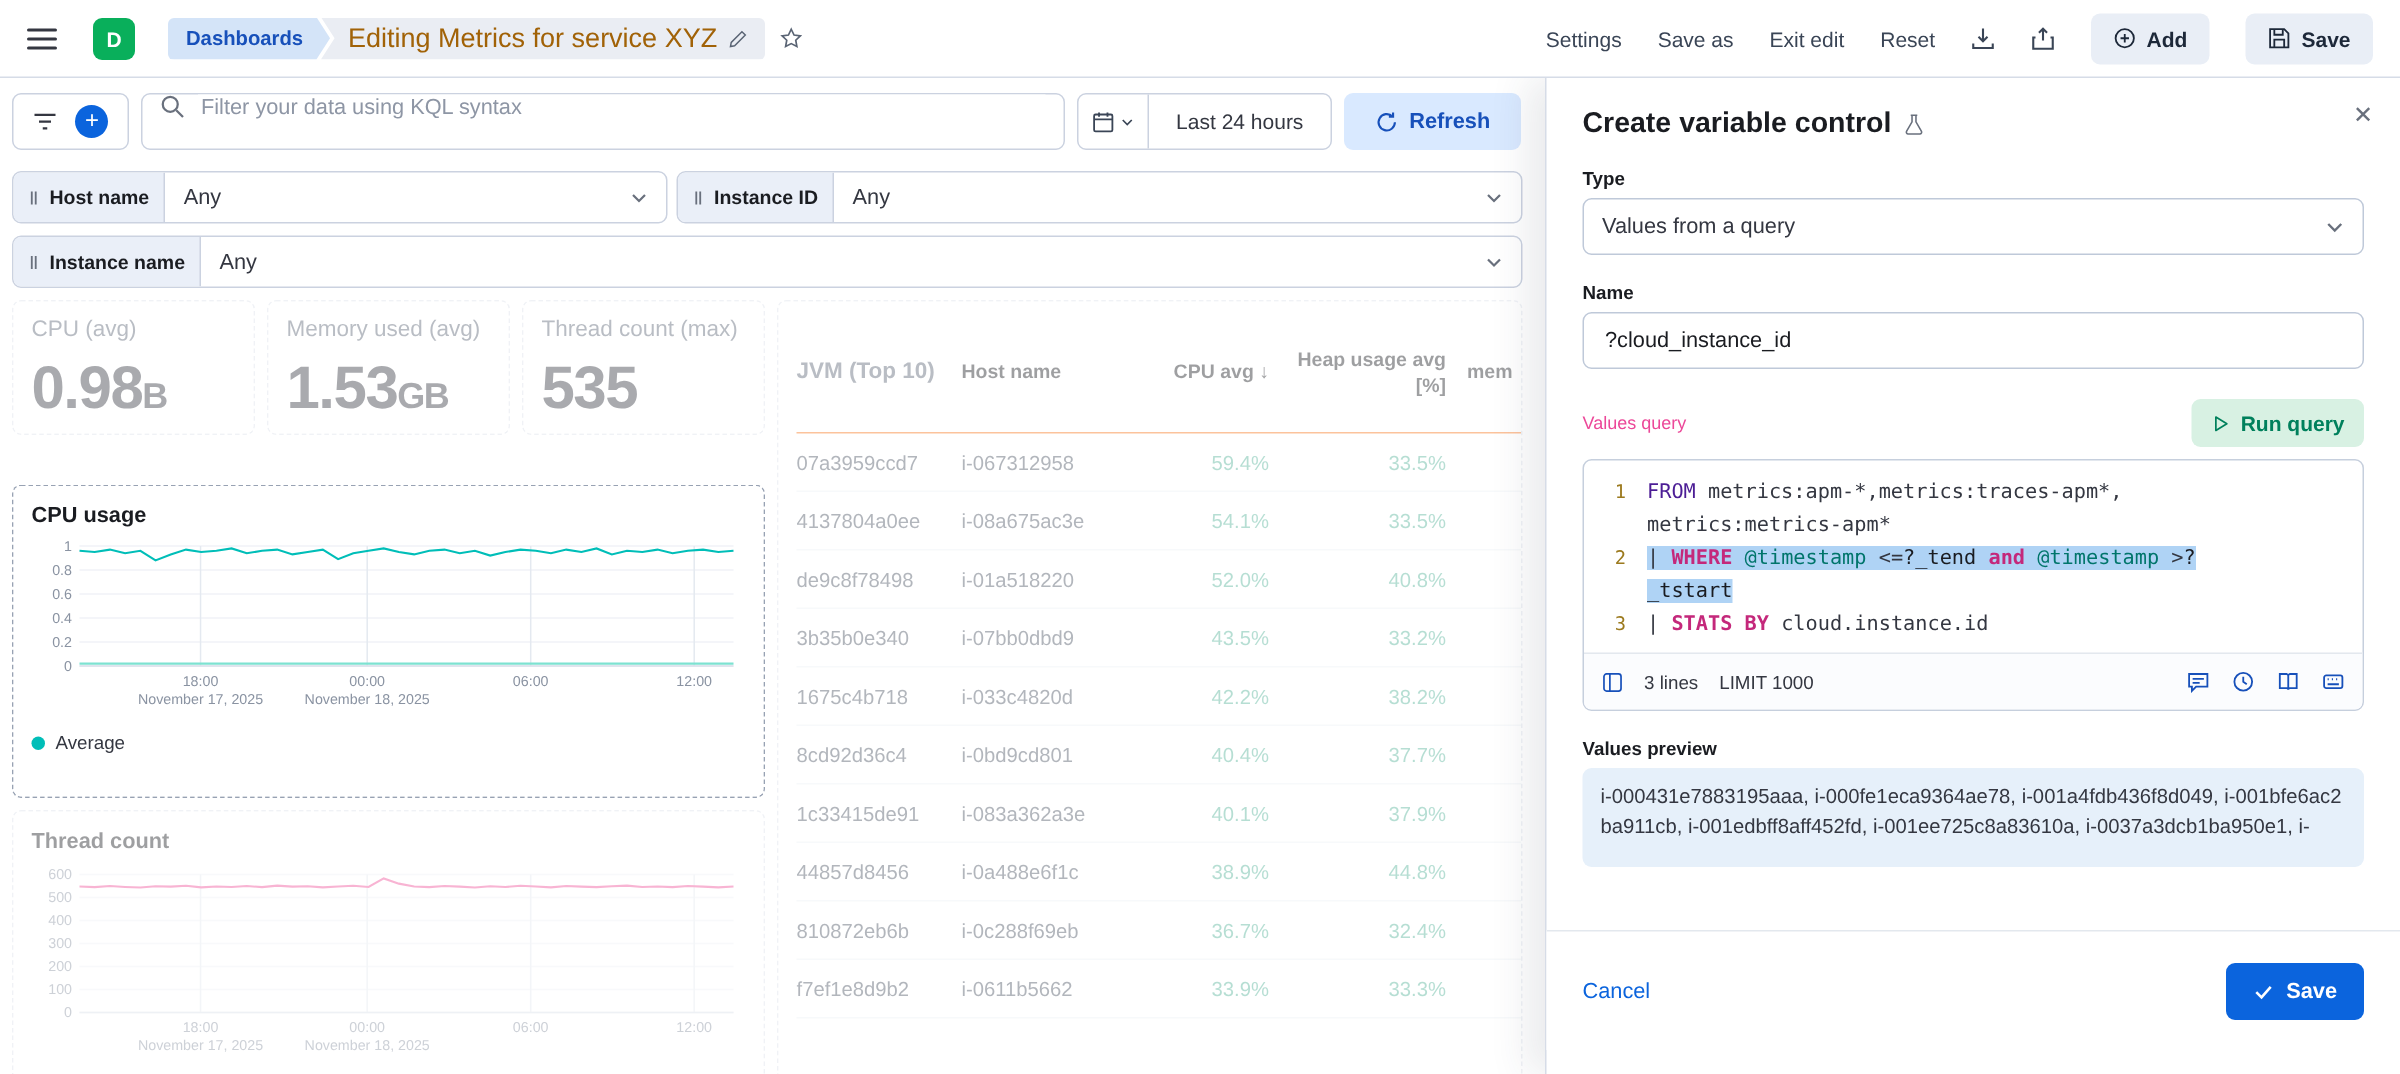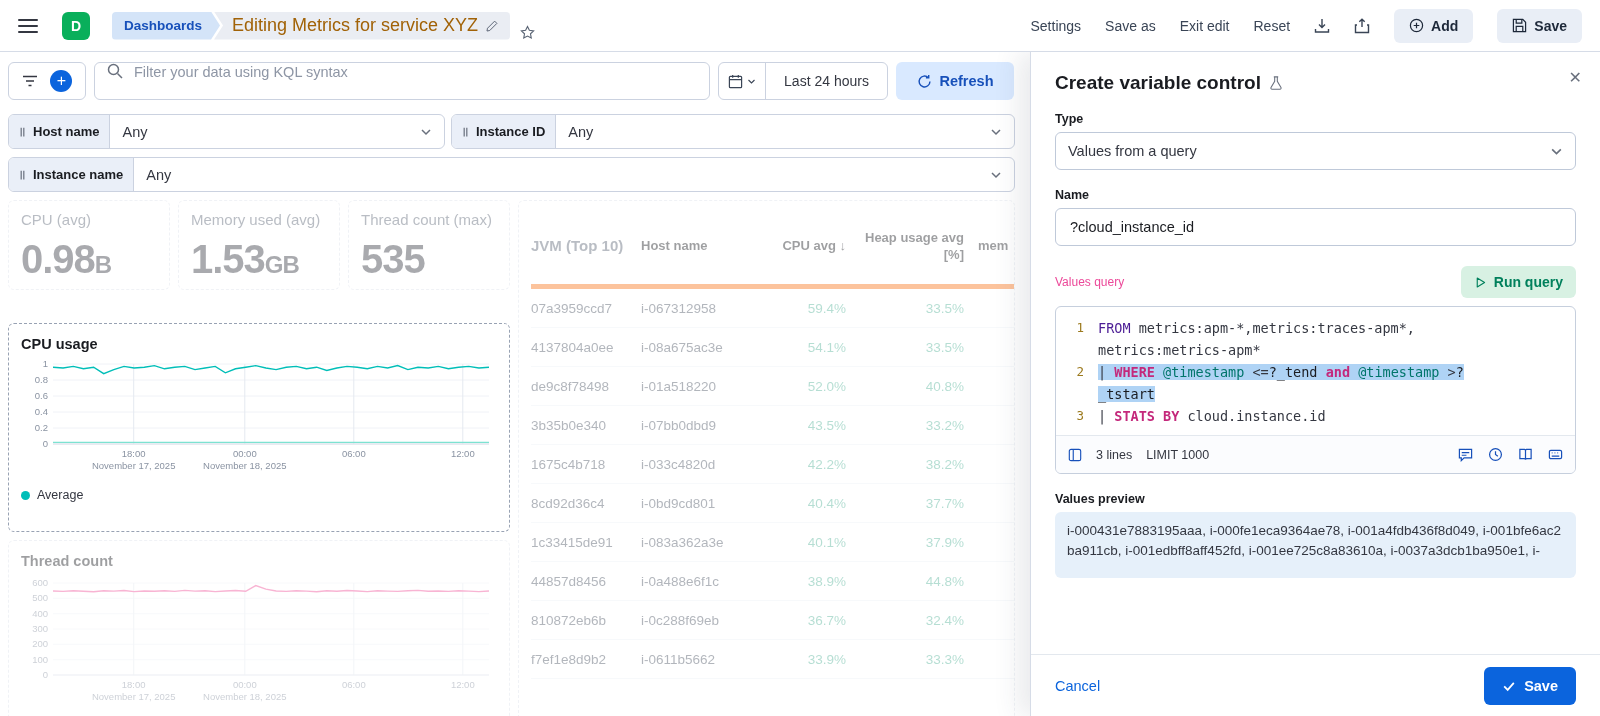--- a/index.html
+++ b/index.html
@@ -12,21 +12,21 @@
        background:#fff;font-family:"Liberation Sans",sans-serif;color:var(--text);}
   .abs{position:absolute}
 
   
   .topbar{position:absolute;left:0;top:0;width:1600px;height:52px;background:#fff;
           border-bottom:1px solid #D6DCE7;display:flex;align-items:center;padding:0 18px;z-index:6}
   .hamburger{width:20px;height:14px;display:flex;flex-direction:column;justify-content:space-between;cursor:pointer}
   .hamburger span{height:2px;background:#343741;border-radius:1px}
   .logo{width:28px;height:28px;border-radius:6px;background:#09AF5B;color:#fff;font-weight:700;
         font-size:14px;display:flex;align-items:center;justify-content:center;margin-left:24px}
-  .crumbs{display:flex;align-items:flex-end;margin-left:22px}
+  .crumbs{display:flex;align-items:center;margin-left:22px}
   .crumb1{background:#D4E4F8;color:var(--blue-dark);font-size:13.5px;font-weight:600;height:28px;
           display:flex;align-items:center;padding:0 18px 0 12px;border-radius:4px 0 0 4px;
           clip-path:polygon(0 0,calc(100% - 9px) 0,100% 50%,calc(100% - 9px) 100%,0 100%)}
   .crumb2{background:#EAEDF3;color:#a16207;font-size:18px;height:28px;display:flex;align-items:center;
           gap:8px;padding:0 12px 0 18px;margin-left:-6px;border-radius:0 4px 4px 0;
           clip-path:polygon(0 0,100% 0,100% 100%,0 100%,9px 50%)}
   .star{margin-left:10px;color:#5A6474;display:flex}
   .topbar-right{margin-left:auto;display:flex;align-items:center;gap:24px}
   .top-link{font-size:14px;color:#3A4556;font-weight:500;cursor:pointer;white-space:nowrap}
   .top-icon{color:#3A4556;display:flex;cursor:pointer}
@@ -75,21 +75,21 @@
   .chart{width:100%;position:relative}
   .cpu-chart{height:118px;margin-top:6px}
   .legend{display:flex;align-items:center;gap:7px;margin-top:12px;font-size:12.5px;color:#343741}
   .legend-dot{width:9px;height:9px;border-radius:50%}
 
   .panel-thread{left:8px;top:540px;width:502px;height:200px;padding:12px 12px 8px}
   .thread-chart{height:130px;margin-top:8px}
 
   .panel-jvm{left:518px;top:200px;width:497px;height:540px;padding:8px 0 0 12px;overflow:hidden}
   .jvm-head{display:grid;grid-template-columns:110px 115px 90px 118px 1fr;align-items:center;
-            min-height:80px;border-bottom:5px solid #f97316;padding-right:4px}
+            min-height:80px;border-bottom:1px solid #f97316;padding-right:4px}
   .jvm-title{font-size:15px;font-weight:600;color:#5A6474;line-height:1.25;padding-right:14px}
   .jh{font-size:13px;font-weight:600;color:#1A1C21;line-height:1.25}
   .jh.right{text-align:right}
   .jvm-row{display:grid;grid-template-columns:110px 115px 90px 118px 1fr;align-items:center;height:39px;
            border-bottom:1px solid #EEF1F6;padding-right:4px}
   .jc{font-size:13.5px;color:#4A5362;white-space:nowrap;overflow:hidden}
   .jc.num{color:var(--green-val);text-align:right}
 
   
   .flyout{left:1030px;top:52px;width:570px;height:664px;background:#fff;z-index:5;
@@ -123,21 +123,21 @@
   .tk-param{color:#1A1C21}
   .tk-op{color:#343741}
   .ed-footer{height:38px;border-top:1px solid #E3E8EE;background:#FBFCFE;display:flex;align-items:center;
              padding:0 12px;gap:14px;font-size:12.5px;color:#343741}
   .ed-footer .right{margin-left:auto;display:flex;gap:15px;color:var(--blue-dark)}
   .ed-icon{display:flex;cursor:pointer;color:var(--blue-dark)}
 
   .preview-box{background:#E6F0FA;border-radius:6px;margin-top:6px;padding:9px 12px;height:66px;overflow:hidden;
                font-size:13.5px;line-height:20px;color:#343741;word-break:break-all}
 
-  .fly-footer{position:absolute;left:0;bottom:0;width:100%;height:62px;border-top:1px solid #E3E8EE;background:#fff;
+  .fly-footer{position:absolute;left:0;bottom:16px;width:100%;height:80px;border-top:1px solid #E3E8EE;background:#fff;
               display:flex;align-items:center;justify-content:space-between;padding:0 24px}
   .cancel{color:var(--blue);font-size:14.5px;font-weight:500;cursor:pointer}
   .save-btn{height:38px;background:var(--blue);color:#fff;border:none;border-radius:6px;font-weight:600;
             font-size:14.5px;display:flex;align-items:center;gap:8px;padding:0 18px;cursor:pointer}
   svg{display:block}
 </style>
 </head>
 <body>
 
 <div class="topbar">

